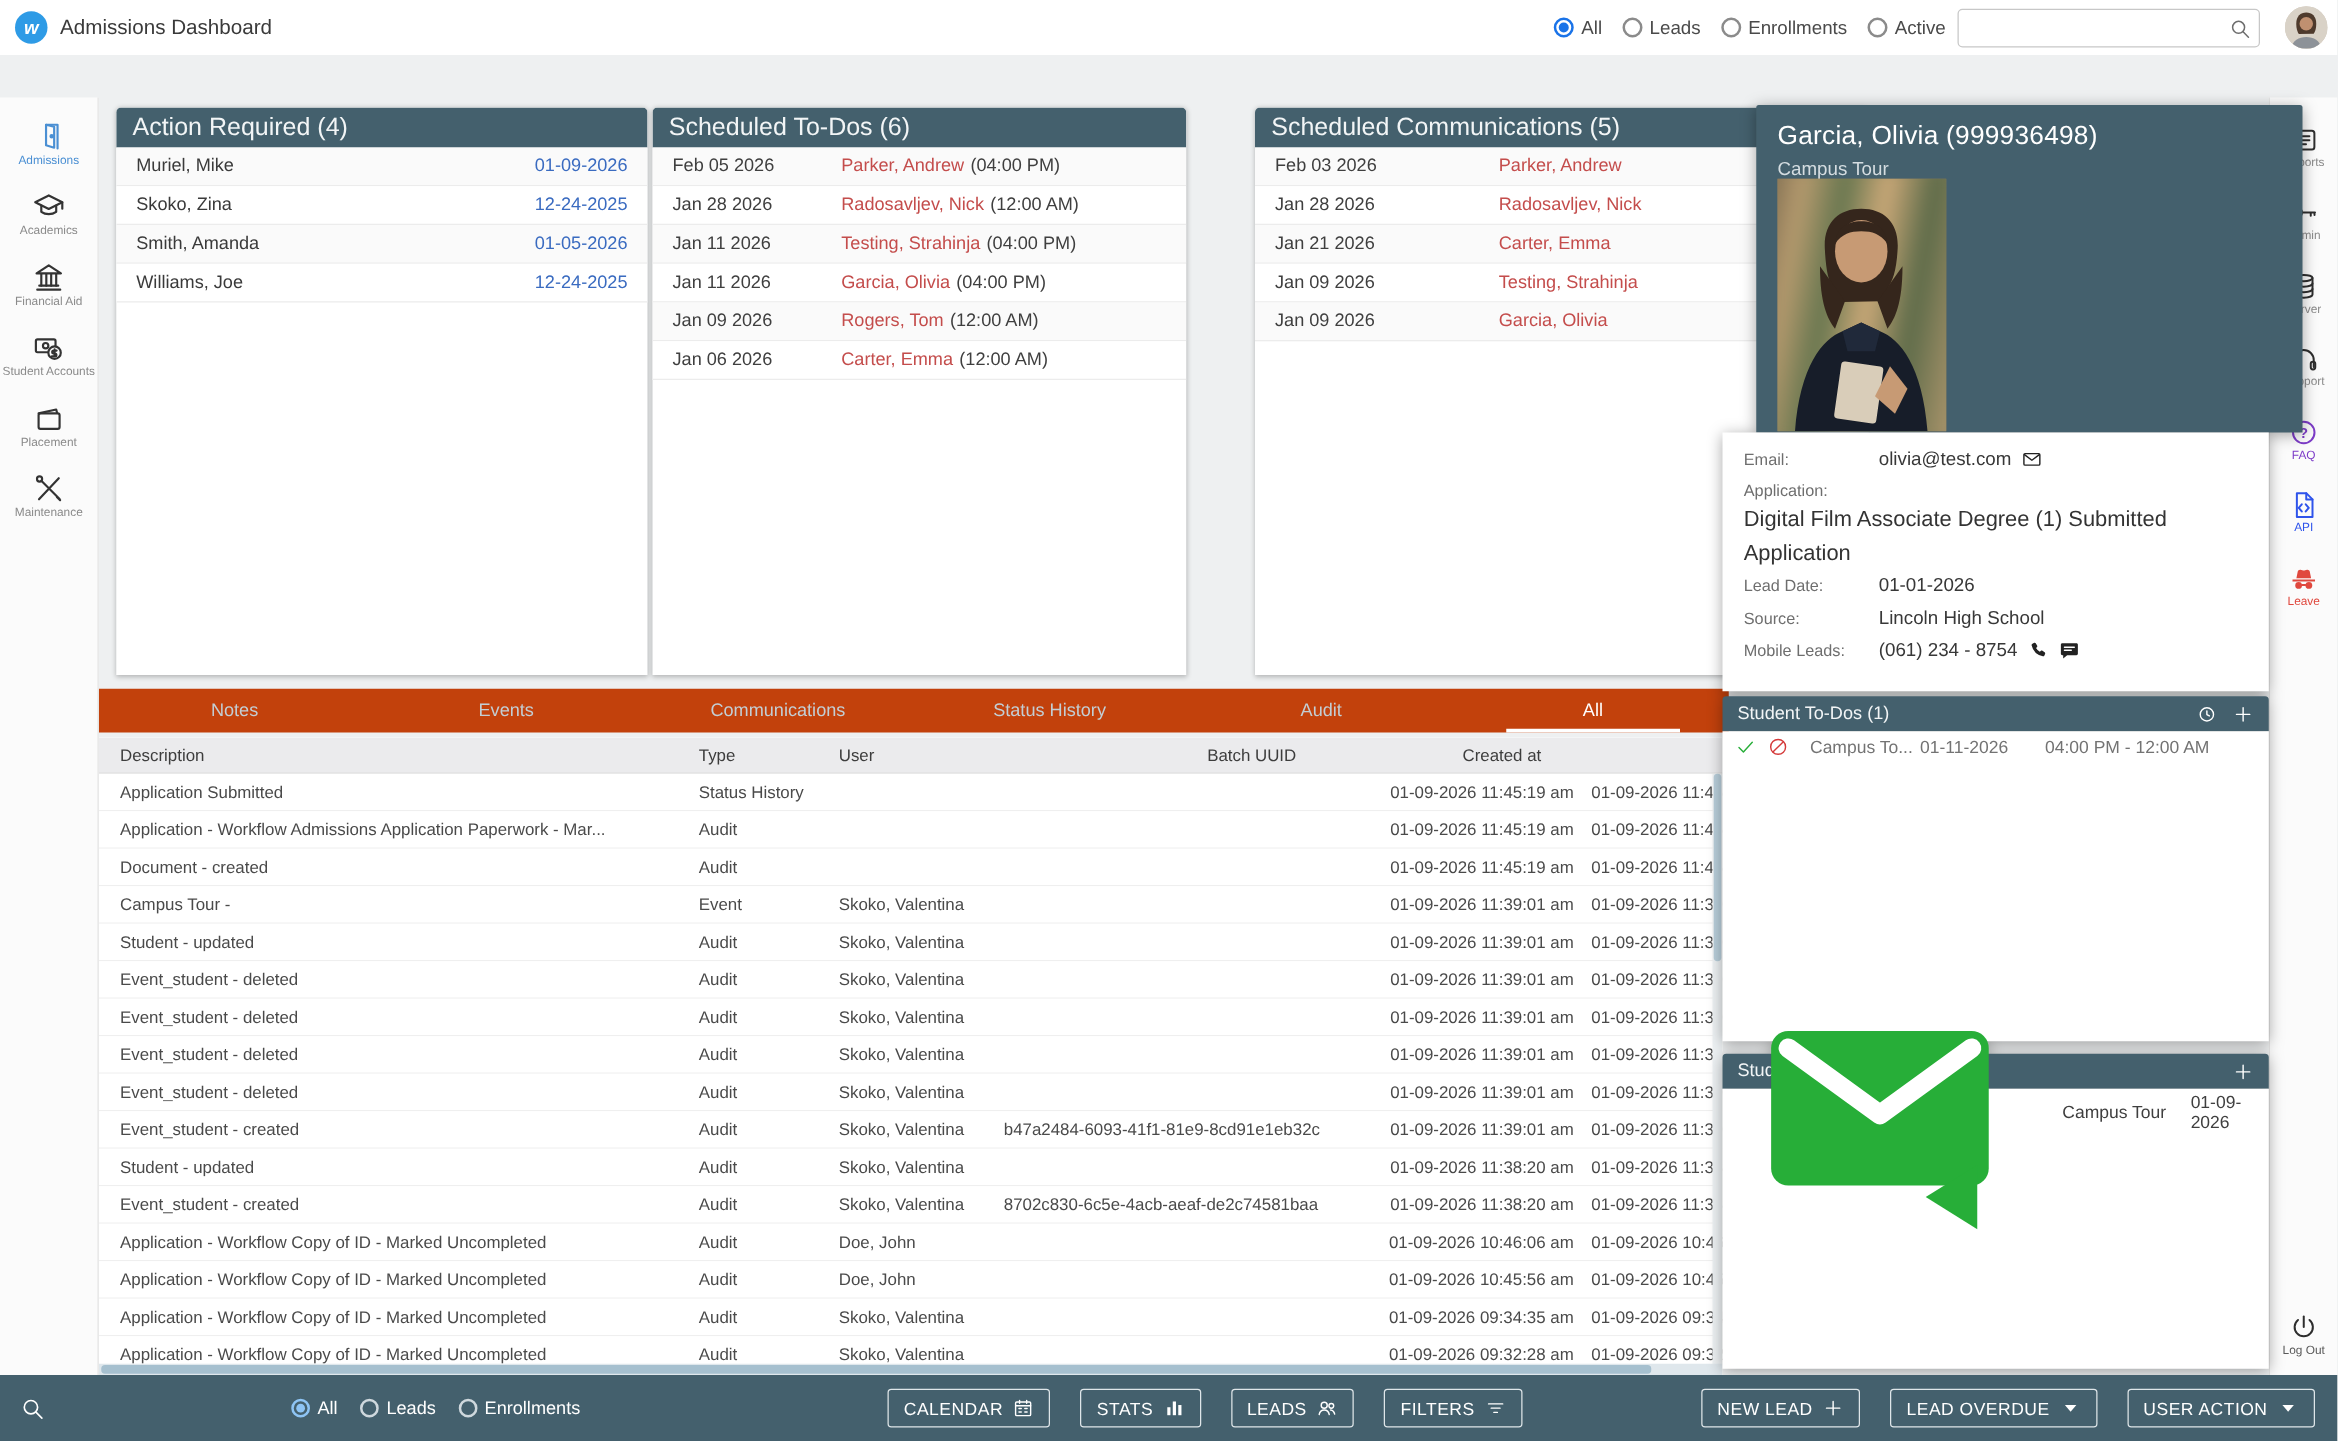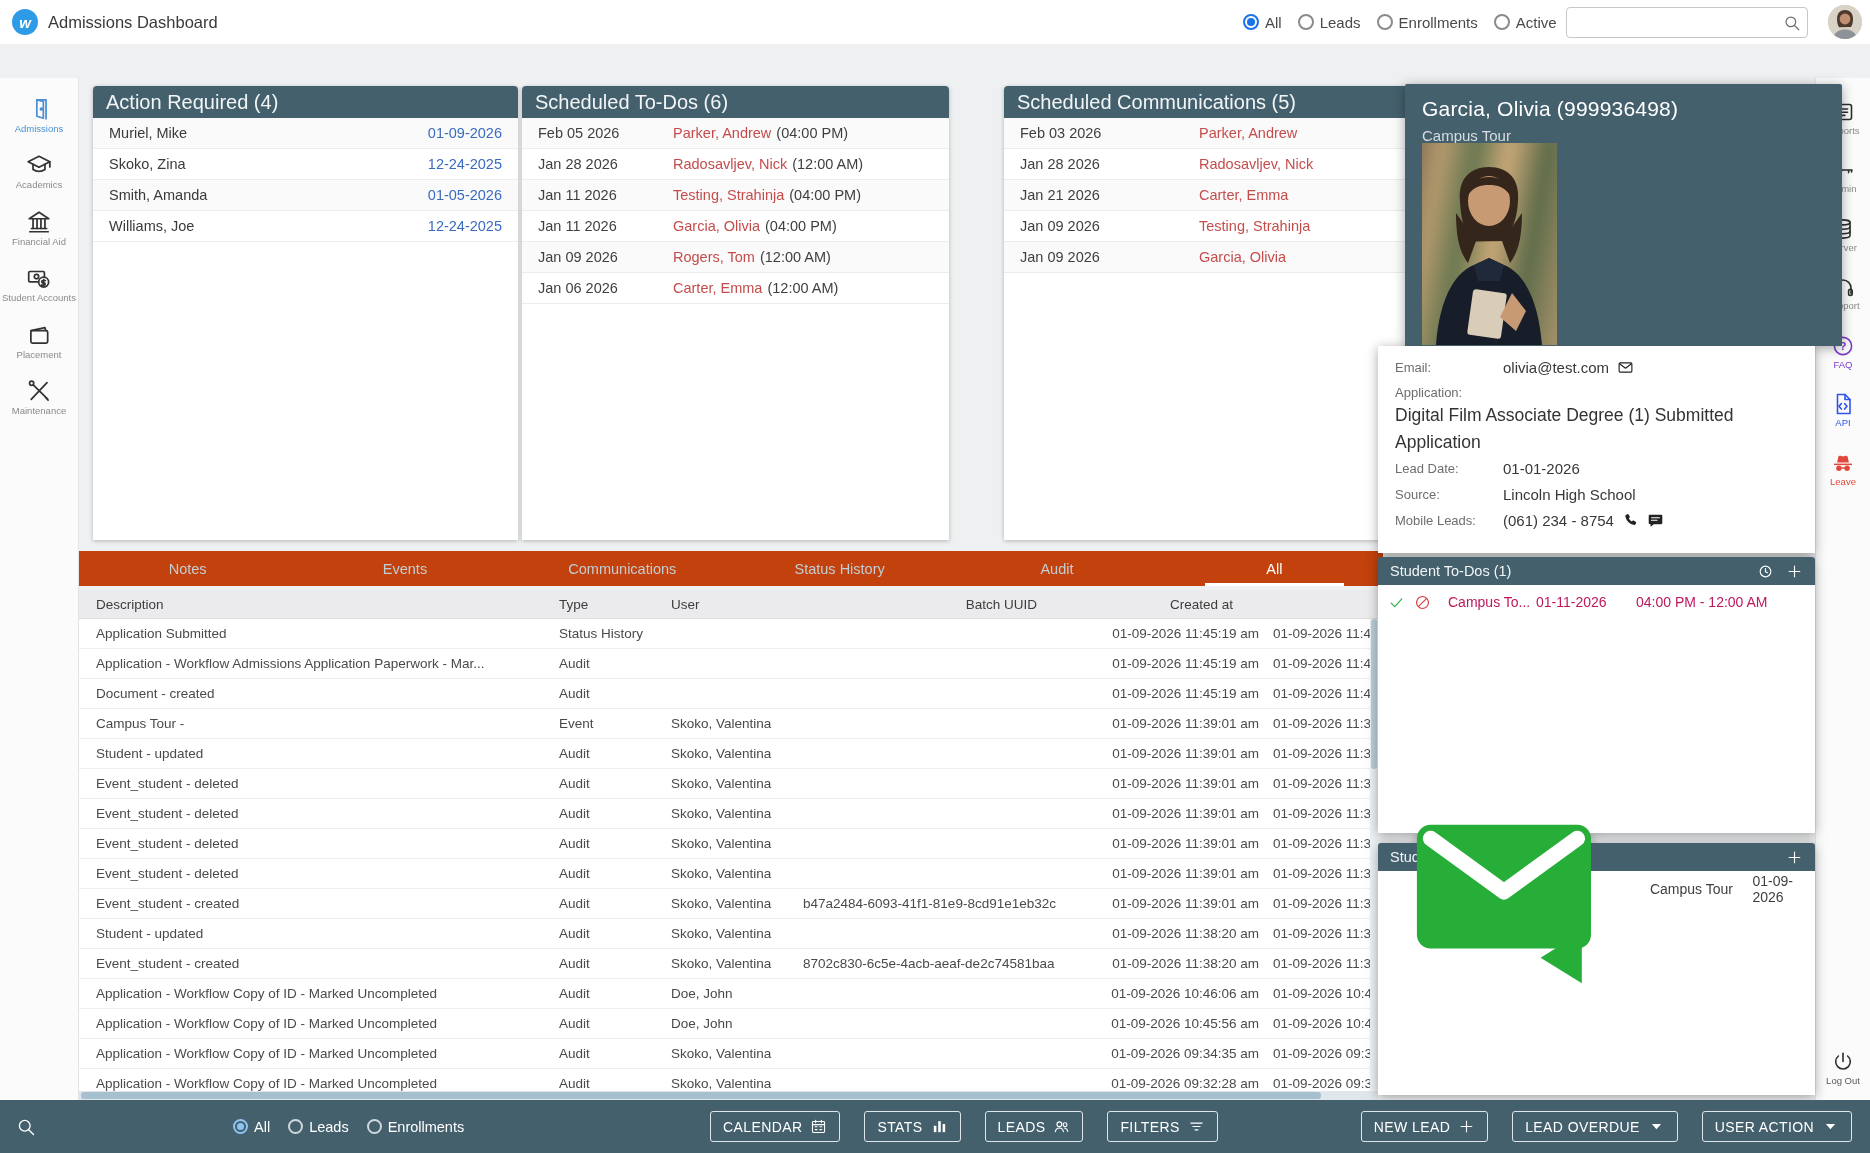--- a/index.html
+++ b/index.html
@@ -86,21 +86,21 @@
   .inforow { display:flex; align-items:center; margin-bottom:9px; }
   .ilabel { width:108px; font-size:13px; color:#6e6e6e; flex:none; }
   .ivalue { font-size:15px; color:#383838; display:flex; align-items:center; gap:8px; }
   .appline { font-size:17.5px; color:#333; line-height:1.55; margin:2px 0 4px 0; }
   .mini-ic { width:17px; height:17px; color:#222; }
   .d-section { position:absolute; left:0; width:437px; }
   .d-sec-h { height:28px; background:#44606d; color:#f2f5f6; font-size:14.5px; display:flex; align-items:center; padding:0 12px; border-radius:3px 3px 0 0; }
   .d-sec-h .spacer { flex:1; }
   .hic { width:17px; height:17px; color:#fff; margin-left:12px; cursor:pointer; }
   .d-sec-b { background:#fff; }
-  .todo-row { display:flex; align-items:center; height:30px; padding:4px 10px 0 10px; font-size:14px; color:#be185d; }
+  .todo-row { display:flex; align-items:flex-start; height:30px; padding:4px 10px 0 10px; font-size:14px; color:#737373; }
   .todo-row .sic { width:17px; height:17px; margin-right:9px; }
   .todo-title { width:88px; margin-left:8px; white-space:nowrap; overflow:hidden; }
   .todo-date { width:100px; }
   .comm-row { display:flex; align-items:center; height:30px; padding:6px 10px 0 16px; font-size:14px; color:#3f3f3f; }
   .comm-title { margin-left:36px; width:140px; }
 
   
   .bottombar { position:absolute; left:0; top:1100px; width:1870px; height:53px; background:#44606d; z-index:40; display:flex; align-items:center; }
   .bb-search { color:#fff; width:20px; height:20px; margin-left:16px; cursor:pointer; }
   .bb-radios { position:absolute; left:233px; display:flex; gap:18px; align-items:center; }

